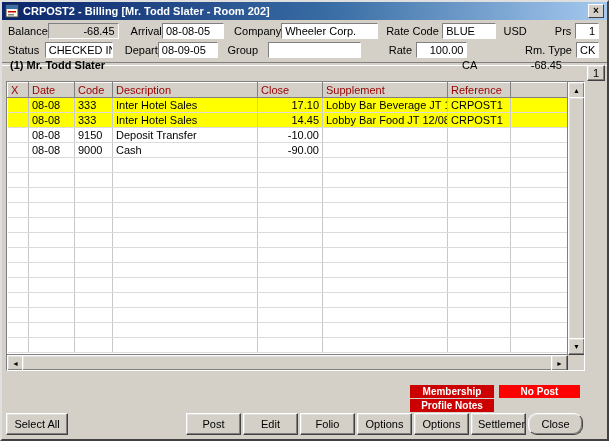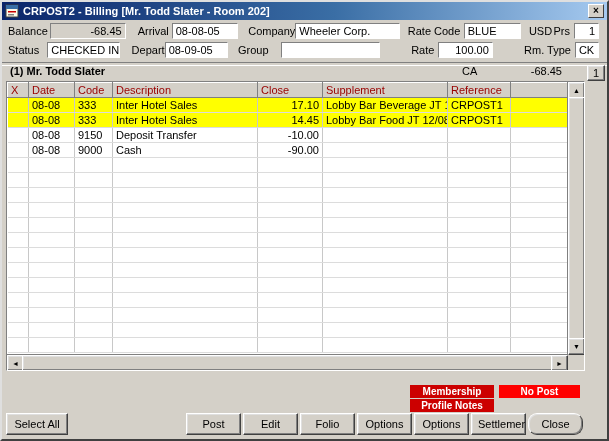--- a/index.html
+++ b/index.html
@@ -40,26 +40,26 @@
   .right{text-align:right;}
   .w-lab1{width:44px;margin-left:2px;}
   .f-col1{width:80px;}
   .w-lab2{width:36px;margin-left:12px;}
   .f-col2{width:70px;}
   .w-lab3{width:48px;margin-left:10px;}
   .f-col3{width:110px;}
   .w-lab4{width:52px;margin-left:8px;}
   .f-col4{width:60px;margin-left:4px;}
   .cur{width:26px;margin-left:8px;}
-  .w-lab5{margin-left:auto;}
+  .w-lab5{margin-left:auto;padding-left:28px;}
   .f-col5{width:26px;margin-left:4px;margin-right:4px;}
   .groove{position:absolute;left:0;right:0;top:60px;height:2px;border-top:1px solid #808080;border-bottom:1px solid #fff;}
   
   .guest-header{
-    position:absolute;left:4px;top:61px;width:578px;height:15px;
+    position:absolute;left:4px;top:55px;width:578px;height:15px;
     display:flex;align-items:center;
   }
   .guest-name{font-weight:bold;flex:1;padding-left:4px;white-space:nowrap;overflow:hidden;}
   .pay-type{width:34px;}
   .guest-bal{width:66px;text-align:right;margin-right:22px;}
   .win-num-btn{
     position:absolute;left:585px;top:63px;width:18px;height:16px;padding:0;
     background:#d4d0c8;border:1px solid;border-color:#fff #404040 #404040 #fff;
     box-shadow:inset -1px -1px 0 #808080,inset 1px 1px 0 #dfdfdf;
     font-family:inherit;font-size:11px;text-align:center;cursor:default;

